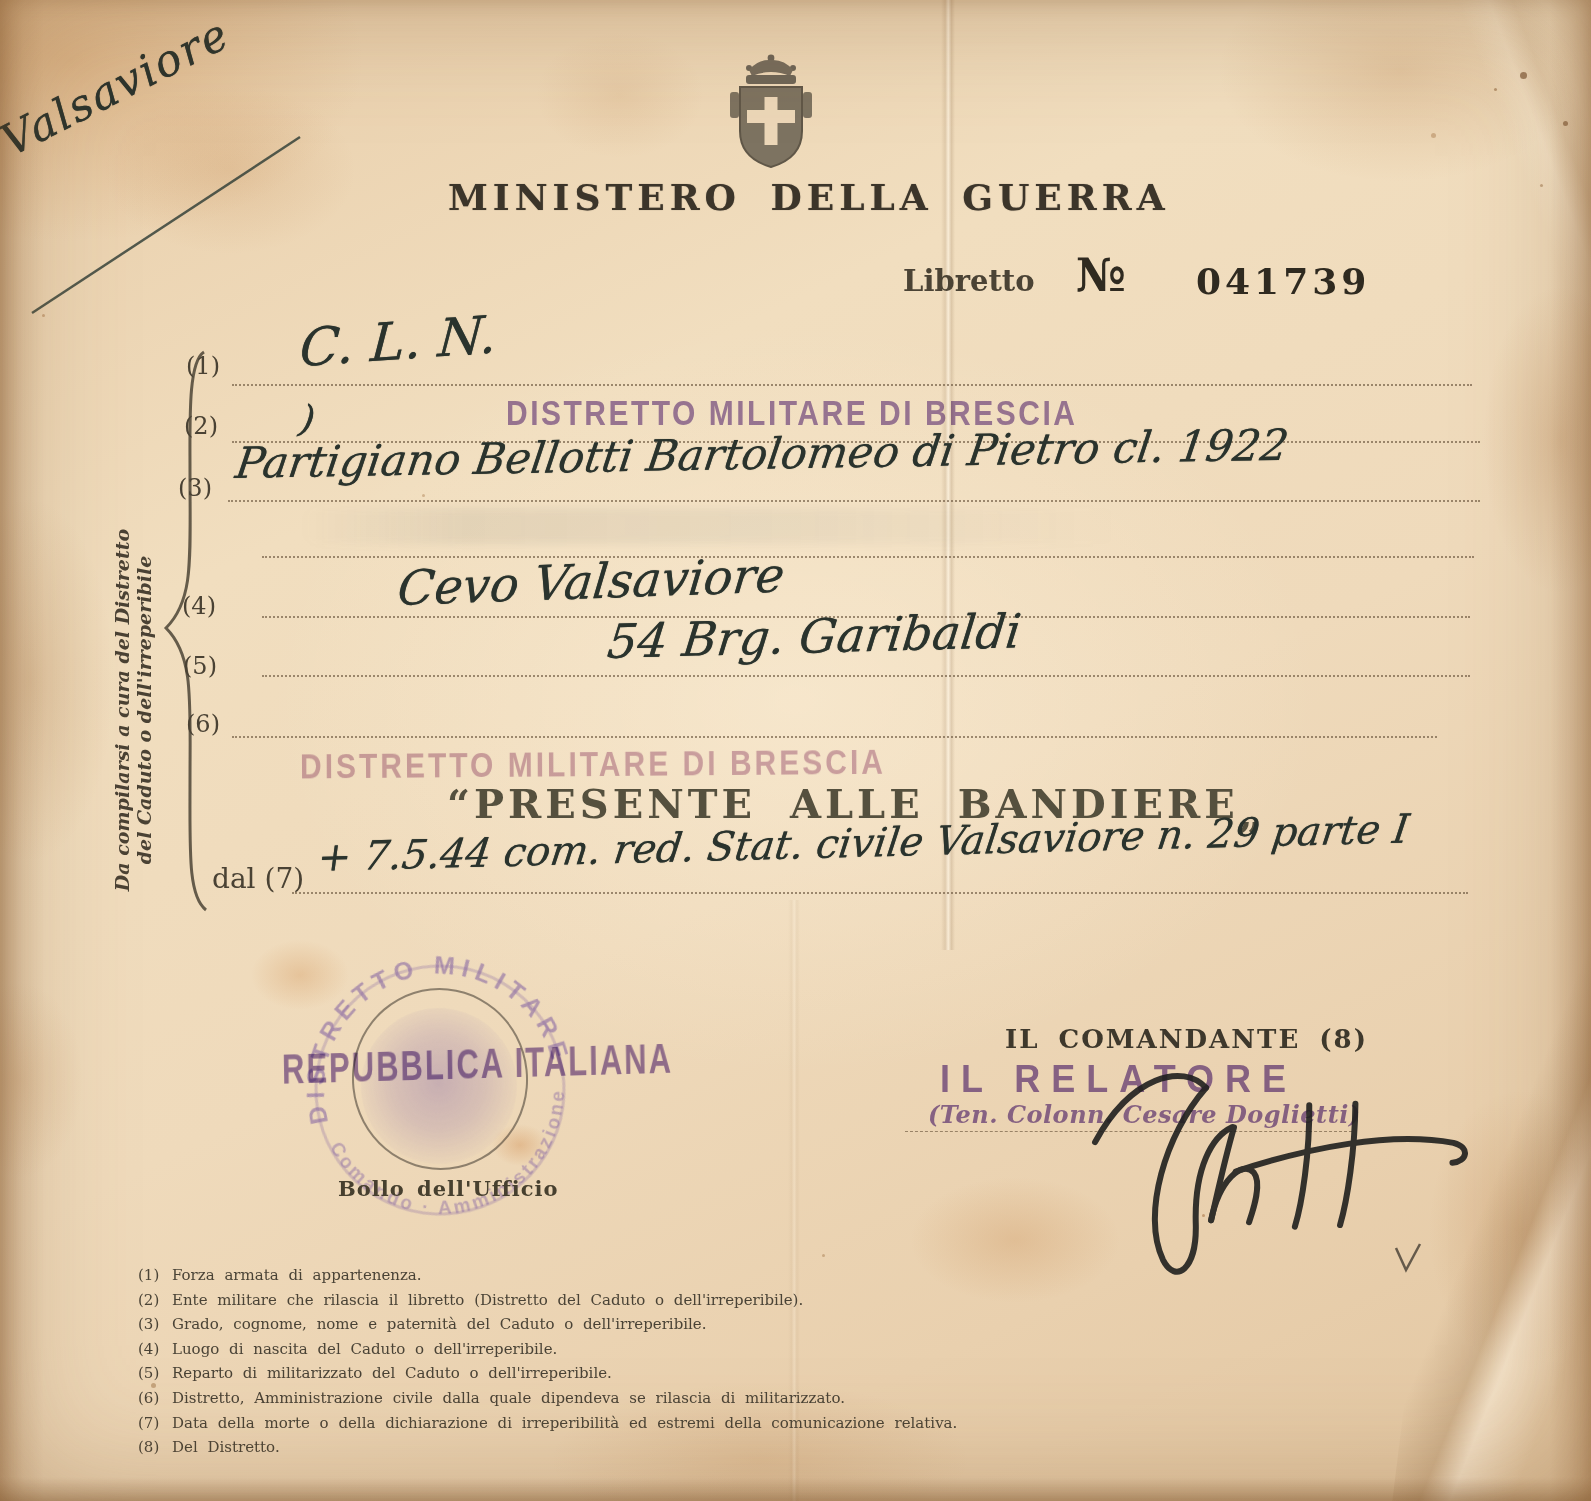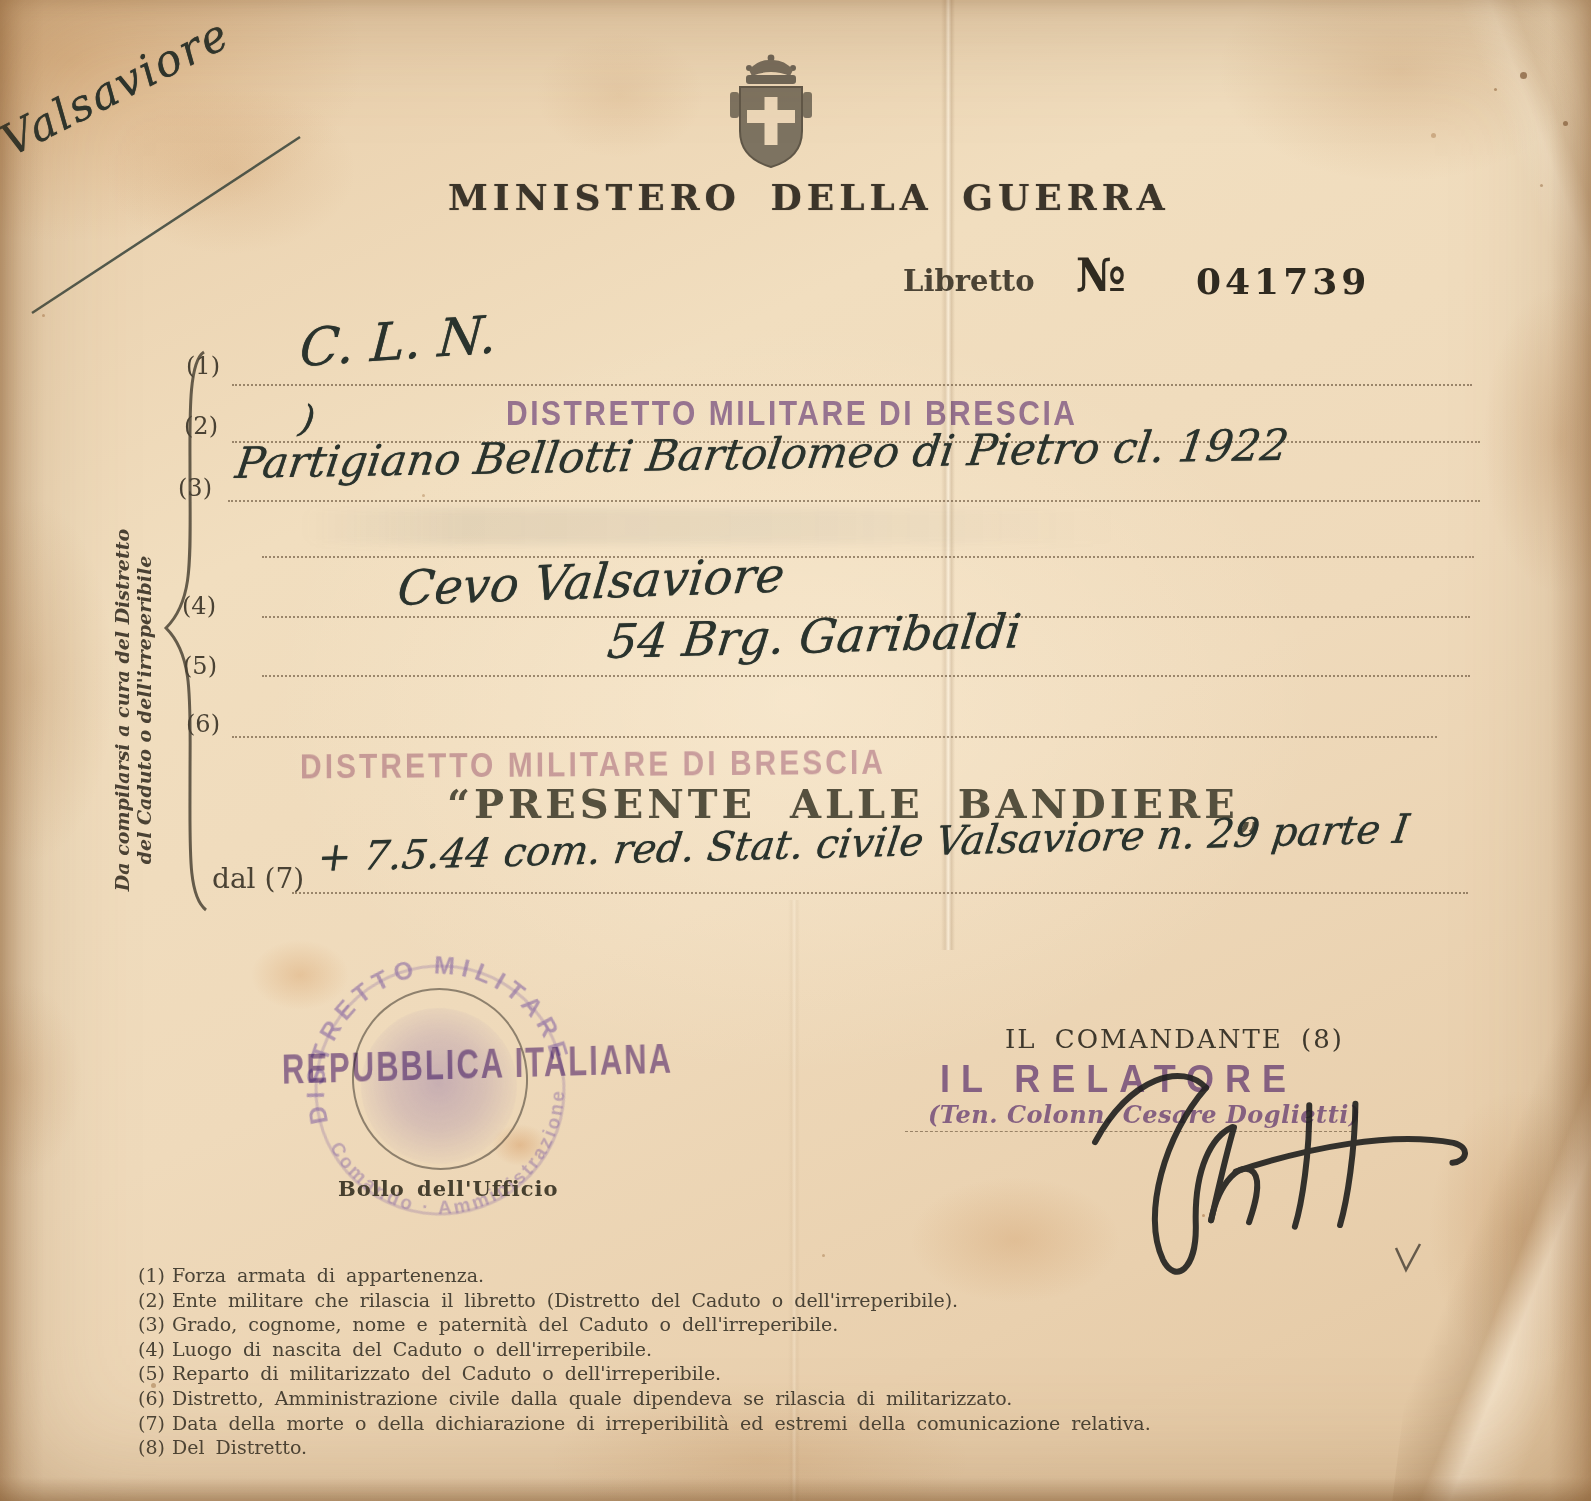--- a/index.html
+++ b/index.html
@@ -48,21 +48,21 @@
       -1480px 240px 0 -2px rgba(150,95,45,.4); }
   .ghost { left:300px; top:508px; width:820px; height:36px; border-radius:18px; filter:blur(4px);
     background:linear-gradient(90deg, transparent, rgba(100,100,92,.10) 20%, rgba(100,100,92,.07) 60%, transparent); }
 
   
   .print { position:absolute; color:#453e2f; }
   .title { font-weight:bold; font-size:36px; letter-spacing:5px; word-spacing:12px; color:#3c352a;
     text-shadow:0 0 1px rgba(60,53,42,.55); }
   .fieldnum { font-size:24px; color:#4a4234; }
   .dotline { position:absolute; height:0; border-bottom:2px dotted rgba(102,80,56,.62); }
-  .fn { font-size:19px; line-height:24.6px; color:#4a4336; word-spacing:5px; white-space:nowrap; }
+  .fn { font-size:15px; line-height:24.6px; color:#4a4336; word-spacing:5px; white-space:nowrap; }
   .fn .n { display:inline-block; width:34px; }
 
   
   .hand { position:absolute; font-family:"DejaVu Serif", serif; font-style:italic; color:#2a332d;
     white-space:nowrap; text-shadow:0 0 .7px rgba(42,51,45,.85); transform-origin:left center; }
 
   
   .stamp { position:absolute; font-family:"Liberation Sans", sans-serif; font-weight:bold;
     white-space:nowrap; mix-blend-mode:multiply; filter:blur(.4px); transform-origin:left center; }
   .stamp-line { color:rgba(132,97,172,.78); font-size:30px; letter-spacing:2.5px; transform:scaleY(1.15); }
@@ -162,21 +162,21 @@
       <textPath href="#arcTop" startOffset="50%" text-anchor="middle">DISTRETTO MILITARE</textPath>
     </text>
     <text font-family="Liberation Sans, sans-serif" font-weight="bold" font-size="19" letter-spacing="3" fill="rgba(122,88,160,.48)">
       <textPath href="#arcBot" startOffset="50%" text-anchor="middle">Comando · Amministrazione</textPath>
     </text>
   </svg>
   <div class="pencil-circle"></div>
   <div class="stamp" style="left:282px;top:1052px;font-size:31px;letter-spacing:2px;color:rgba(125,92,170,.78);transform:scaleY(1.35) rotate(-1.2deg)">REPUBBLICA ITALIANA</div>
   <div class="print" style="left:338px;top:1176px;font-size:21px;font-weight:bold;letter-spacing:1px;word-spacing:4px;color:#47402f">Bollo dell'Ufficio</div>
 
-  <div class="print" style="left:1005px;top:1024px;font-size:26px;font-weight:normal;letter-spacing:2px;word-spacing:8px;color:#3e382c">IL COMANDANTE (8)</div>
+  <div class="print" style="left:1005px;top:1024px;font-size:26px;font-weight:bold;letter-spacing:2px;word-spacing:8px;color:#3e382c">IL COMANDANTE (8)</div>
   <div class="stamp" style="left:940px;top:1058px;font-size:36px;letter-spacing:11px;color:rgba(126,93,173,.85);transform:scaleY(1.1)">IL RELATORE</div>
   <div class="stamp" style="left:928px;top:1100px;font-family:'DejaVu Serif',serif;font-style:italic;font-size:24px;letter-spacing:.5px;color:rgba(126,93,173,.85)">(Ten. Colonn. Cesare Doglietti)</div>
   <div class="dotline" style="left:905px;top:1131px;width:447px;border-bottom-style:dashed;border-bottom-width:1.5px"></div>
 
   <svg class="layer" style="left:1005px;top:1050px;transform:rotate(3deg)" width="480" height="270" viewBox="0 0 480 270">
     <g fill="none" stroke="#20201f" stroke-width="6" stroke-linecap="round" opacity=".9">
       <path d="M 88 100 C 120 32, 172 16, 196 40"></path>
       <path d="M 196 40 C 158 88, 138 170, 162 214 C 176 238, 196 222, 193 178 C 188 120, 205 88, 224 78"></path>
       <path d="M 226 78 C 218 112, 212 150, 208 172"></path>
       <path d="M 208 172 C 214 132, 236 110, 248 122 C 257 132, 250 158, 246 172"></path>

